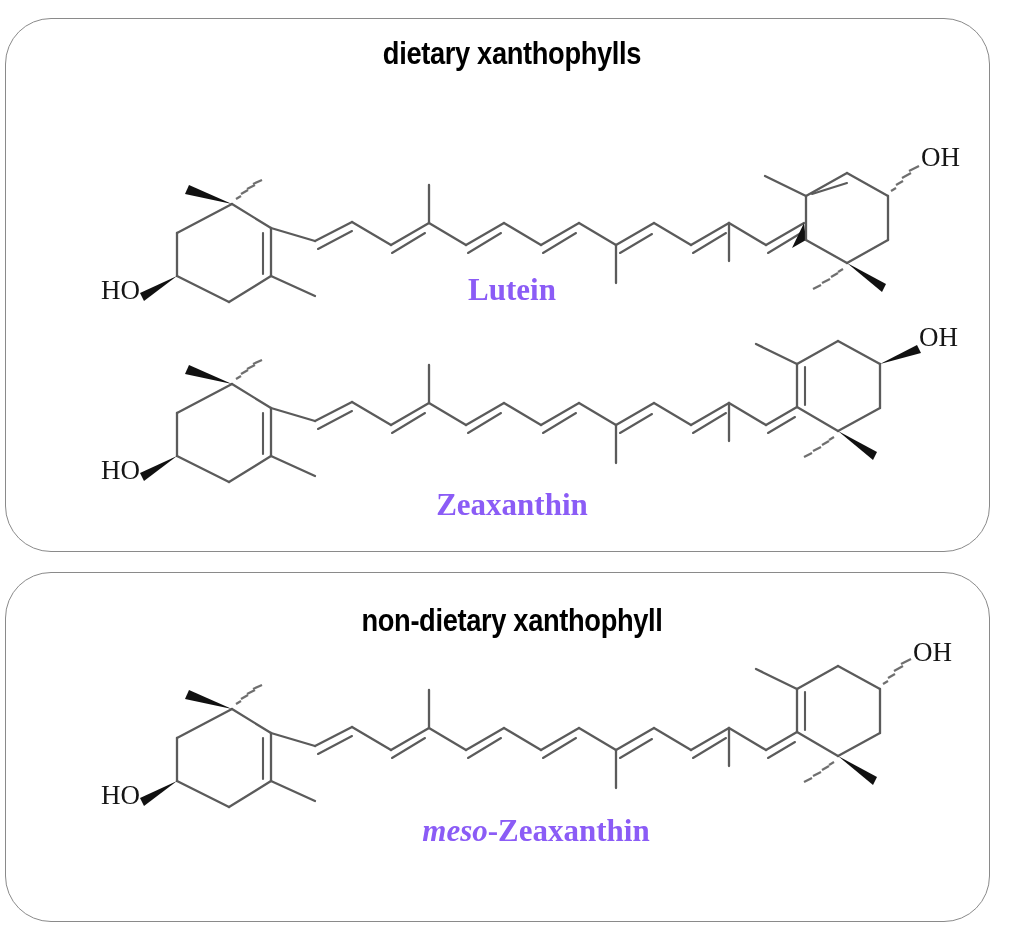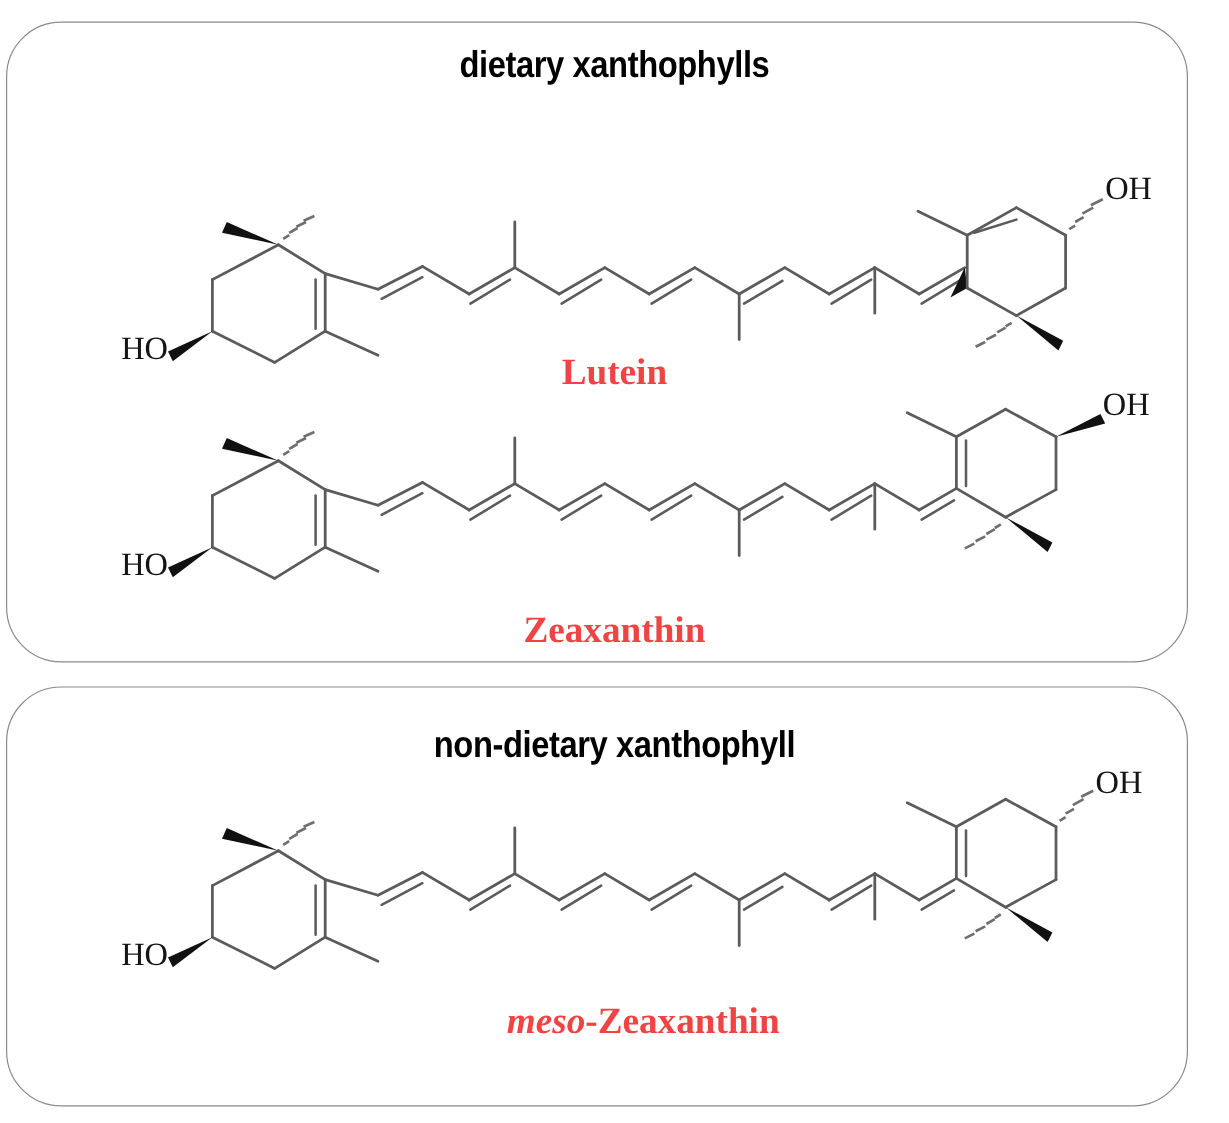--- a/index.html
+++ b/index.html
@@ -13,21 +13,21 @@
 
   .panel-title{position:absolute;left:0;right:0;text-align:center;
       font-family:"Liberation Sans",sans-serif;font-weight:bold;
       font-size:31px;letter-spacing:-0.4px;color:#000;
       transform:scaleX(0.88);}
   #title-dietary{top:36px;}
   #title-nondietary{top:603px;}
 
   .mol-name{position:absolute;left:0;right:0;text-align:center;
       font-family:"Liberation Serif",serif;font-weight:bold;
-      font-size:31px;color:#ef4444;margin-top:20px;}
+      font-size:31px;color:#8b5cf6;}
   #name-lutein{top:272px;}
   #name-zeaxanthin{top:487px;}
   #name-meso{top:813px;padding-left:48px;}
   .ital{font-style:italic;}
 
   .mol{position:absolute;left:0;top:0;}
   svg{display:block;overflow:visible;}
   .bond{stroke:#5b5b5b;stroke-width:2.3;fill:none;stroke-linecap:round;}
   .bond-dbl{stroke:#5b5b5b;stroke-width:2.1;fill:none;stroke-linecap:round;}
   .wedge{fill:#111;stroke:none;}

